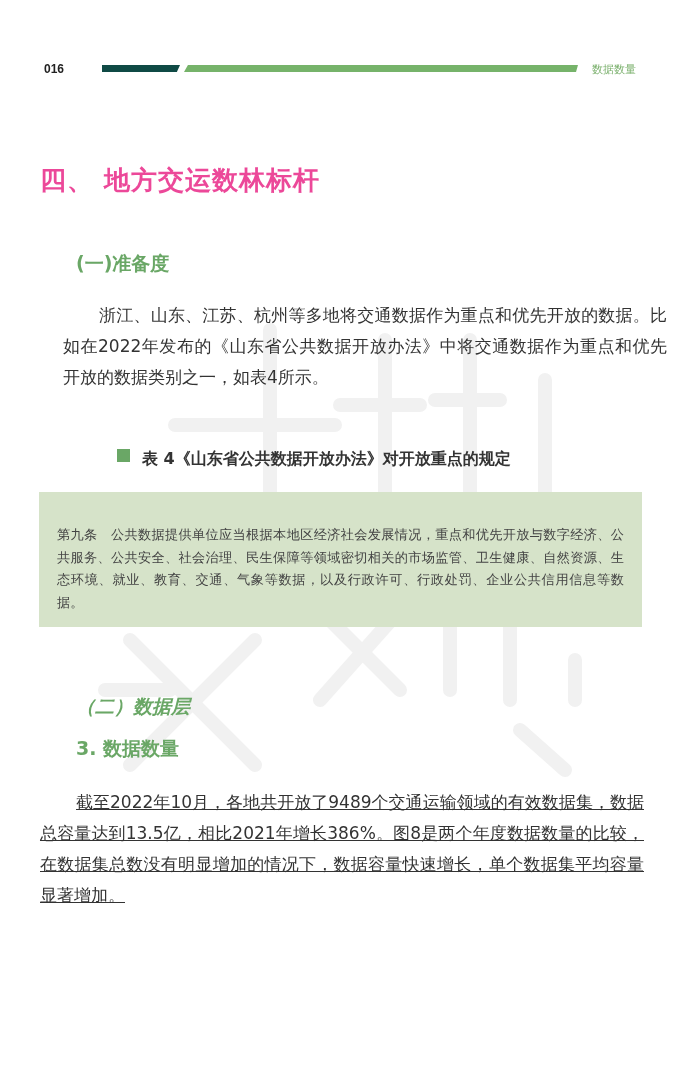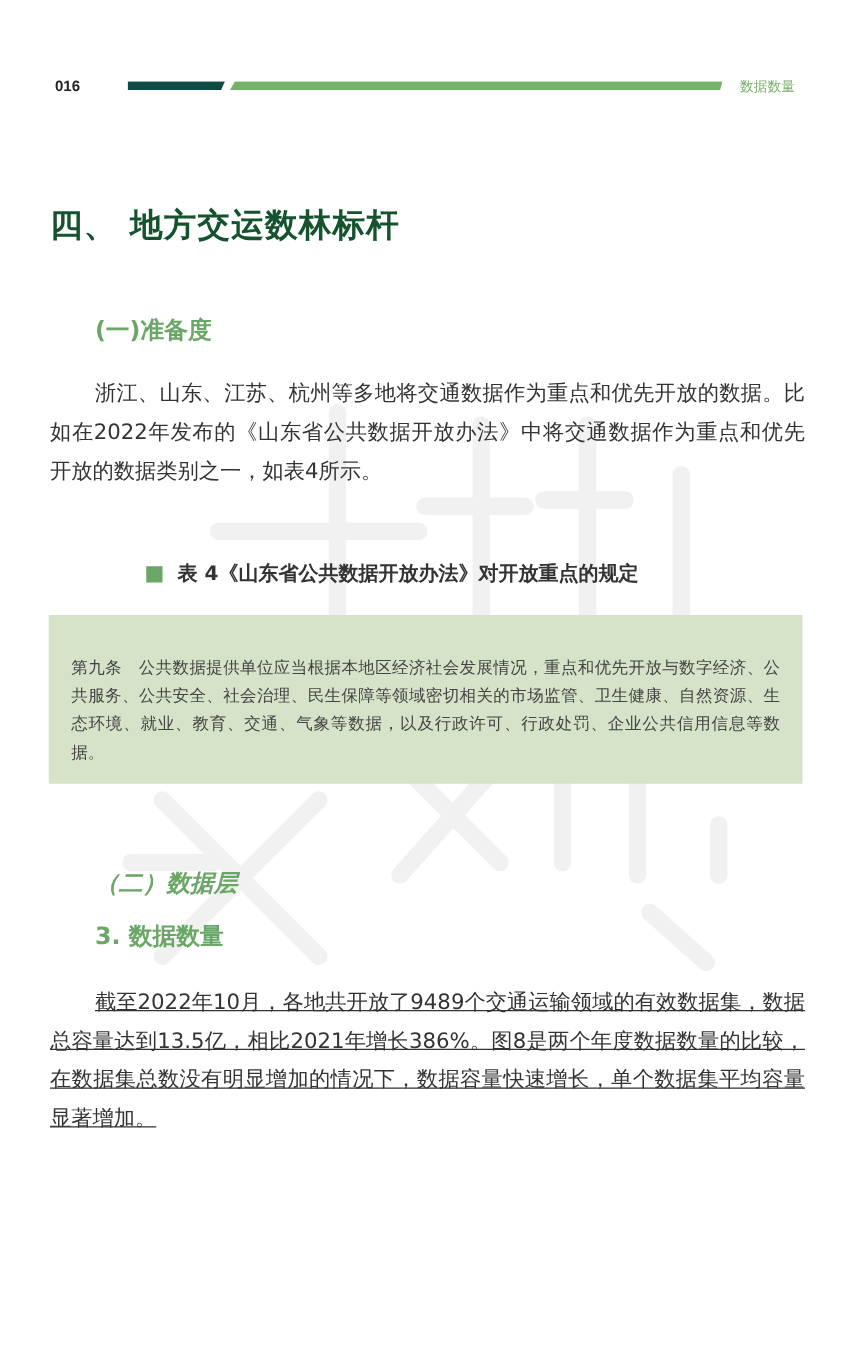--- a/index.html
+++ b/index.html
@@ -11,31 +11,31 @@
     }
     .watermark { position: absolute; left: 0; top: 0; width: 680px; height: 1077px; z-index: 0; pointer-events: none; }
     .page { position: relative; z-index: 1; }
 
     
     .page-number { position: absolute; left: 44px; top: 62px; font-family: "Liberation Sans", sans-serif; font-weight: bold; font-size: 12px; color: #222; text-align: center; }
     .bar-dark { position: absolute; left: 102px; top: 65px; width: 78px; height: 7px; background: #0f4a45; clip-path: polygon(0 0, 100% 0, 96% 100%, 0 100%); }
     .bar-green { position: absolute; left: 184px; top: 65px; width: 394px; height: 7px; background: #76b36a; clip-path: polygon(1% 0, 100% 0, 99.5% 100%, 0 100%); }
     .section-label { position: absolute; left: 592px; top: 62px; font-size: 11px; color: #7ab06c; }
 
-    .h1 { position: absolute; left: 40px; top: 163px; font-size: 26px; font-weight: bold; color: #14532d; letter-spacing: 1px; white-space: nowrap; }
+    .h1 { position: absolute; left: 40px; top: 163px; font-size: 26px; font-weight: bold; color: #ec4899; letter-spacing: 1px; white-space: nowrap; }
     .h2 { position: absolute; font-size: 19px; font-weight: bold; color: #6aa766; white-space: nowrap; }
     .h2-readiness { left: 76px; top: 251px; text-align: center; }
     .h2-data-layer { left: 76px; top: 694px; font-style: italic; }
     .h3 { position: absolute; left: 76px; top: 736px; font-size: 19px; font-weight: bold; color: #6aa766; white-space: nowrap; }
 
     .para { position: absolute; left: 40px; width: 604px; font-size: 17px; line-height: 31px; color: #333; text-align: justify; text-indent: 36px; }
-    .para-1 { top: 300px; }
+    .para-1 { top: 300px; margin-left: 23px; }
     .para-2 { top: 787px; text-decoration: underline; }
 
-    .table-caption { position: absolute; left: 117px; top: 449px; font-size: 16px; font-weight: bold; color: #333; white-space: nowrap; display: flex; align-items: center; }
+    .table-caption { position: absolute; left: 117px; top: 449px; font-size: 16px; font-weight: bold; color: #333; white-space: nowrap; display: flex; align-items: flex-start; }
     .caption-marker { width: 13px; height: 13px; background: #6aa766; margin-right: 12px; display: inline-block; }
 
     .quote-box { position: absolute; left: 39px; top: 492px; width: 603px; height: 135px; background: #d6e3c9; box-sizing: border-box; padding: 32px 18px 0 18px; }
     .quote-text { font-size: 13.2px; line-height: 22.5px; color: #444; text-align: justify; }
   </style>
 </head>
 <body>
 
 <svg class="watermark" viewBox="0 0 680 1077" xmlns="http://www.w3.org/2000/svg">
   <g stroke="#f1f1f1" stroke-width="14" stroke-linecap="round" fill="none">

